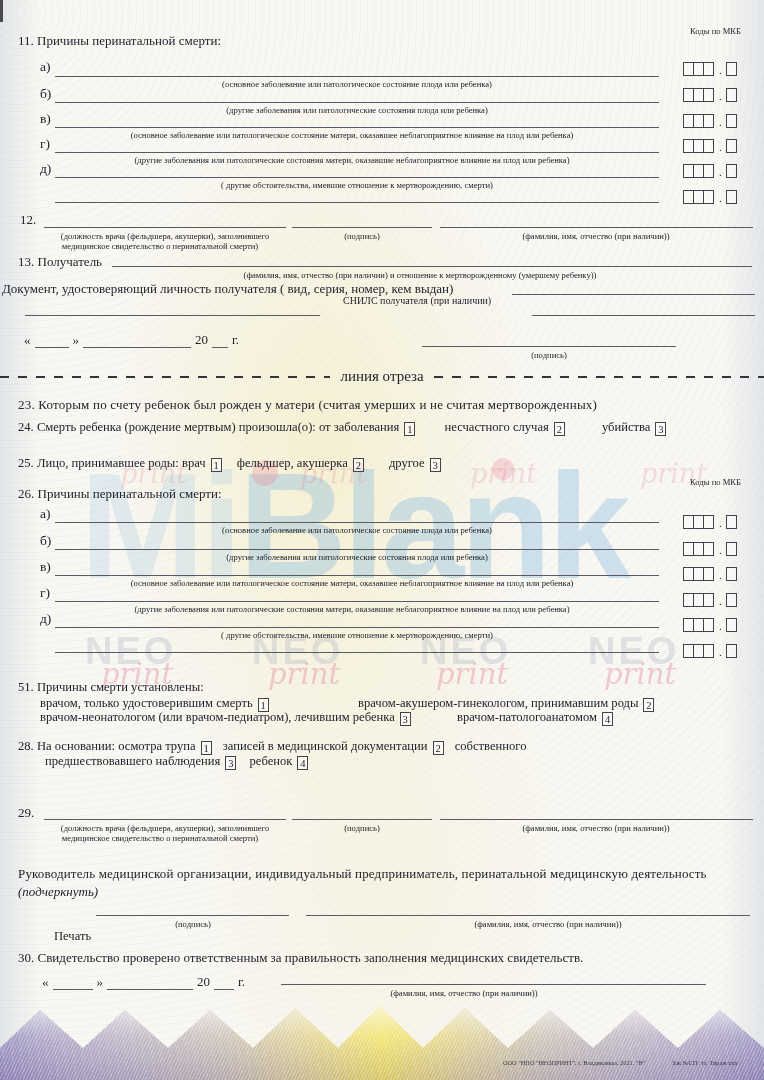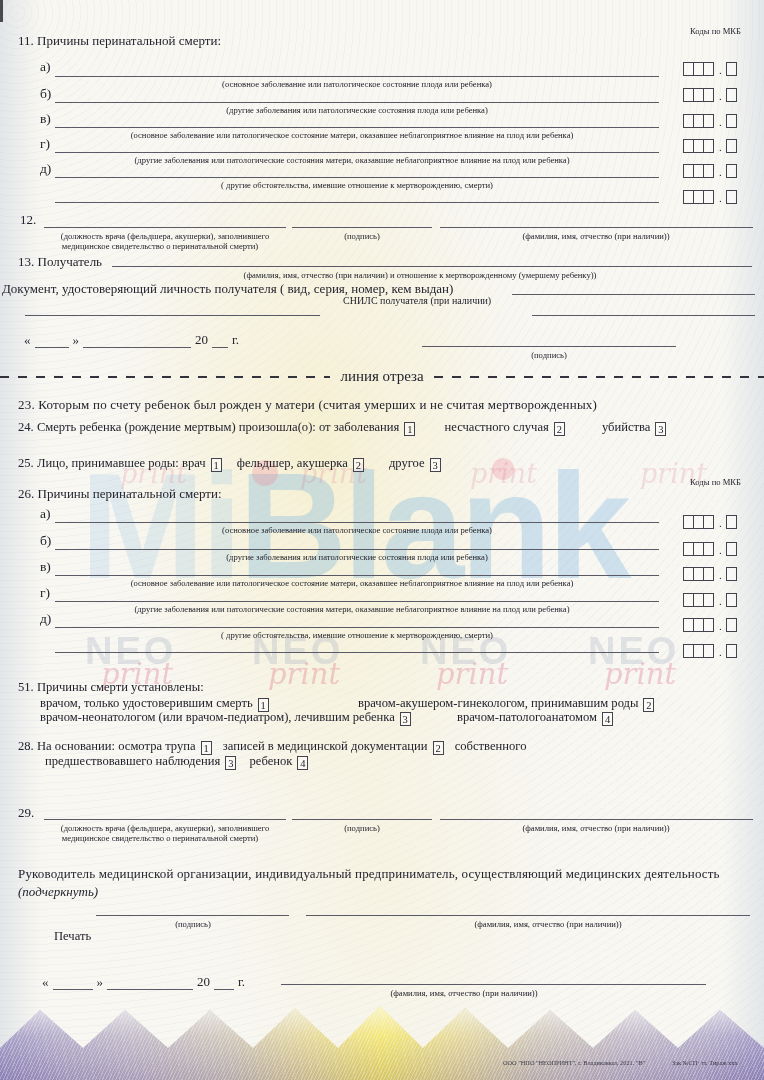--- a/index.html
+++ b/index.html
@@ -290,29 +290,30 @@
 
   <div class="t13" style="left:18px;top:805px">29.</div>
   <div class="wl" style="left:44px;top:819px;width:242px"></div>
   <div class="wl" style="left:292px;top:819px;width:140px"></div>
   <div class="wl" style="left:440px;top:819px;width:313px"></div>
   <div class="cap" style="left:165px;top:823px">(должность врача (фельдшера, акушерки), заполнившего</div>
   <div class="cap" style="left:160px;top:833px">медицинское свидетельство  о перинатальной смерти)</div>
   <div class="cap" style="left:362px;top:823px">(подпись)</div>
   <div class="cap" style="left:596px;top:823px">(фамилия, имя, отчество (при наличии))</div>
 
-  <div class="t13" style="left:18px;top:866px;letter-spacing:0.15px">Руководитель медицинской организации, индивидуальный предприниматель, осуществляющий медицинских деятельность</div>
+  <div class="t13" style="left:18px;top:866px;letter-spacing:0.15px">Руководитель медицинской организации, индивидуальный предприниматель, перинатальной медицинскую деятельность</div>
   <div class="t13 ital" style="left:18px;top:884px">(подчеркнуть)</div>
 
   <div class="wl" style="left:96px;top:915px;width:193px"></div>
   <div class="cap" style="left:193px;top:919px">(подпись)</div>
   <div class="wl" style="left:306px;top:915px;width:444px"></div>
   <div class="cap" style="left:548px;top:919px">(фамилия, имя, отчество (при наличии))</div>
   <div class="t12" style="left:54px;top:929px">Печать</div>
 
+  <div class="t13" style="left:18px;top:950px">30. Свидетельство проверено  ответственным за правильность заполнения медицинских свидетельств.</div>
   <div class="drow" style="left:42px;top:974px">
     <span>«</span>
       <span class="du" style="width:40px"></span>
       <span>»</span>
       <span class="du" style="width:86px"></span>
       <span>20</span>
       <span class="du" style="width:20px"></span>
       <span>г.</span>
   </div>
   <div class="wl" style="left:281px;top:984px;width:425px"></div>

